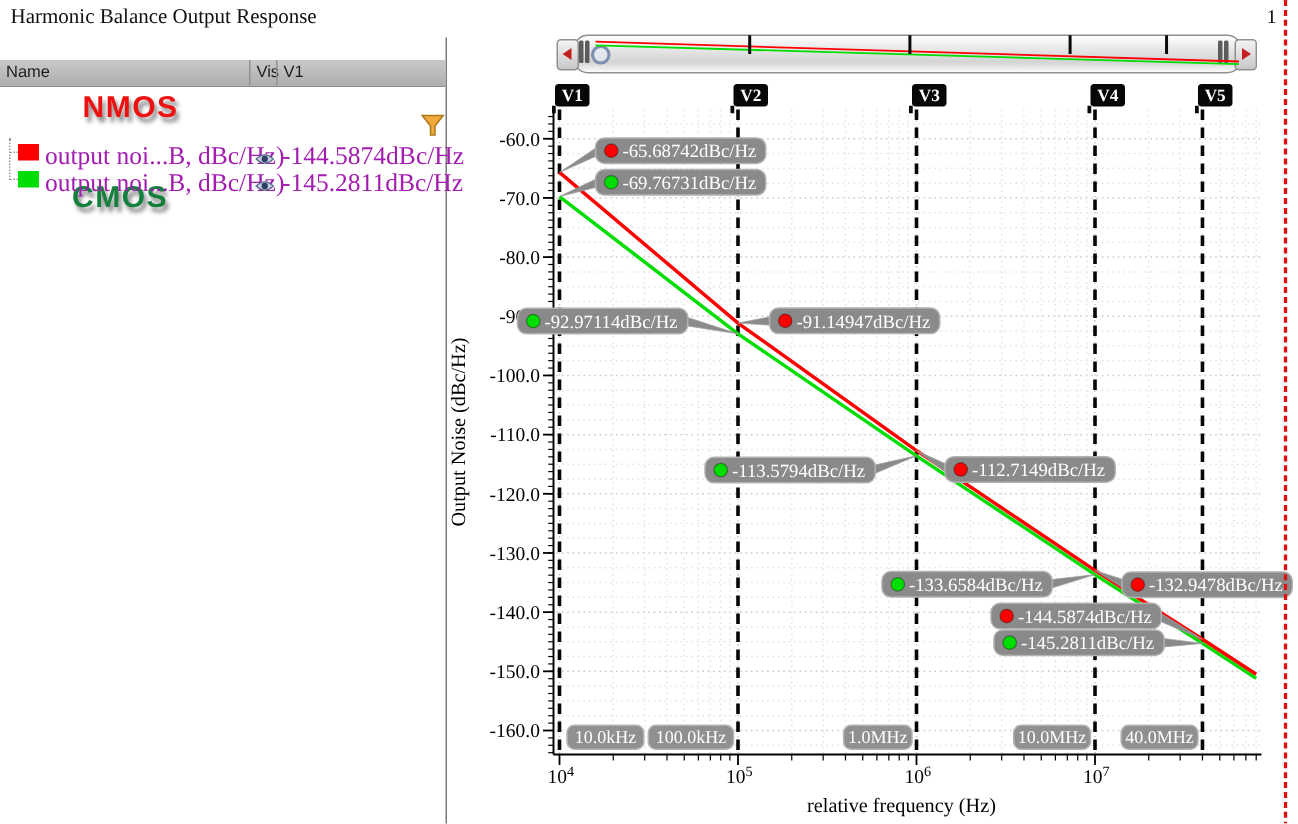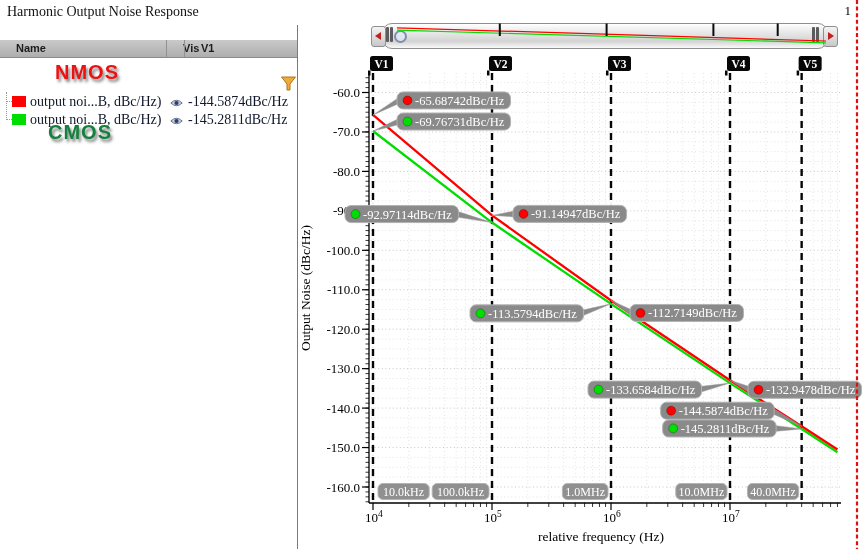--- a/index.html
+++ b/index.html
@@ -5,25 +5,25 @@
   html,body{margin:0;padding:0;background:#ffffff;}
   body{position:relative;width:865px;height:549px;overflow:hidden;
        font-family:"Liberation Serif", serif;-webkit-font-smoothing:antialiased;}
   .abs{position:absolute;}
   
   #win-title{left:7px;top:4px;font-size:14px;color:#111;}
   #panel-divider{left:297px;top:25px;width:1px;height:524px;background:#7a7a7a;}
   #list-header{left:0;top:40px;width:297px;height:17px;
     background:linear-gradient(#c9c9c9,#aeaeae);border-bottom:1px solid #8a8a8a;
     font-family:"Liberation Sans", sans-serif;font-size:11px;color:#1c1c1c;}
-  .hdr-cell{position:absolute;top:2px;padding-left:16px;font-weight:bold;}
+  .hdr-cell{position:absolute;top:2px;padding-left:4px;}
   .hdr-sep{position:absolute;top:0;width:1px;height:17px;background:#919191;}
   .anno{font-family:"Liberation Sans", sans-serif;font-weight:bold;font-size:20px;
         letter-spacing:1px;text-shadow:2px 3px 3px rgba(110,110,110,0.85);line-height:1;}
-  .legend-row{height:14px;font-size:14px;color:#0f172a;font-family:Liberation Serif, serif;}
+  .legend-row{height:14px;font-size:17px;color:#a21caf;font-family:Liberation Serif, serif;}
   .swatch{position:absolute;left:12px;top:1px;width:14px;height:11px;}
   .row-name{position:absolute;left:30px;top:-1px;}
   .row-eye{position:absolute;left:170px;top:1px;}
   .row-val{position:absolute;left:188px;top:-1px;}
   .tree-stub{position:absolute;background:none;border-top:1px dotted #999;}
   #tree-vert{left:6px;top:92px;width:1px;height:28px;border-left:1px dotted #999;}
   
   #slider{left:371px;top:22px;width:466px;height:26px;}
   #slider-body{position:absolute;left:11px;top:1px;width:444px;height:24px;
      border:1px solid #8f8f8f;border-radius:10px;
@@ -38,21 +38,21 @@
   #sl-handle{position:absolute;left:23px;top:8px;width:9px;height:9px;border:2px solid #7d8fae;
      border-radius:50%;background:rgba(230,235,245,0.6);}
   
   #page-num{right:14px;top:3px;font-size:13px;color:#000;}
   #chart-svg{left:0;top:0;pointer-events:none;z-index:4;}
   #filter-btn{left:280px;top:75px;width:17px;height:17px;}
 </style>
 </head>
 <body>
 
-<div id="win-title" class="abs">Harmonic Output Noise Response</div>
+<div id="win-title" class="abs">Harmonic Balance Output Response</div>
 <div id="panel-divider" class="abs"></div>
 
 <div id="list-header" class="abs">
   <div class="hdr-cell" style="left:0;">Name</div>
   <div class="hdr-cell" style="left:167px;">Vis</div>
   <div class="hdr-cell" style="left:185px;">V1</div>
   <div class="hdr-sep" style="left:166px;"></div>
   <div class="hdr-sep" style="left:184px;"></div>
 </div>
 

